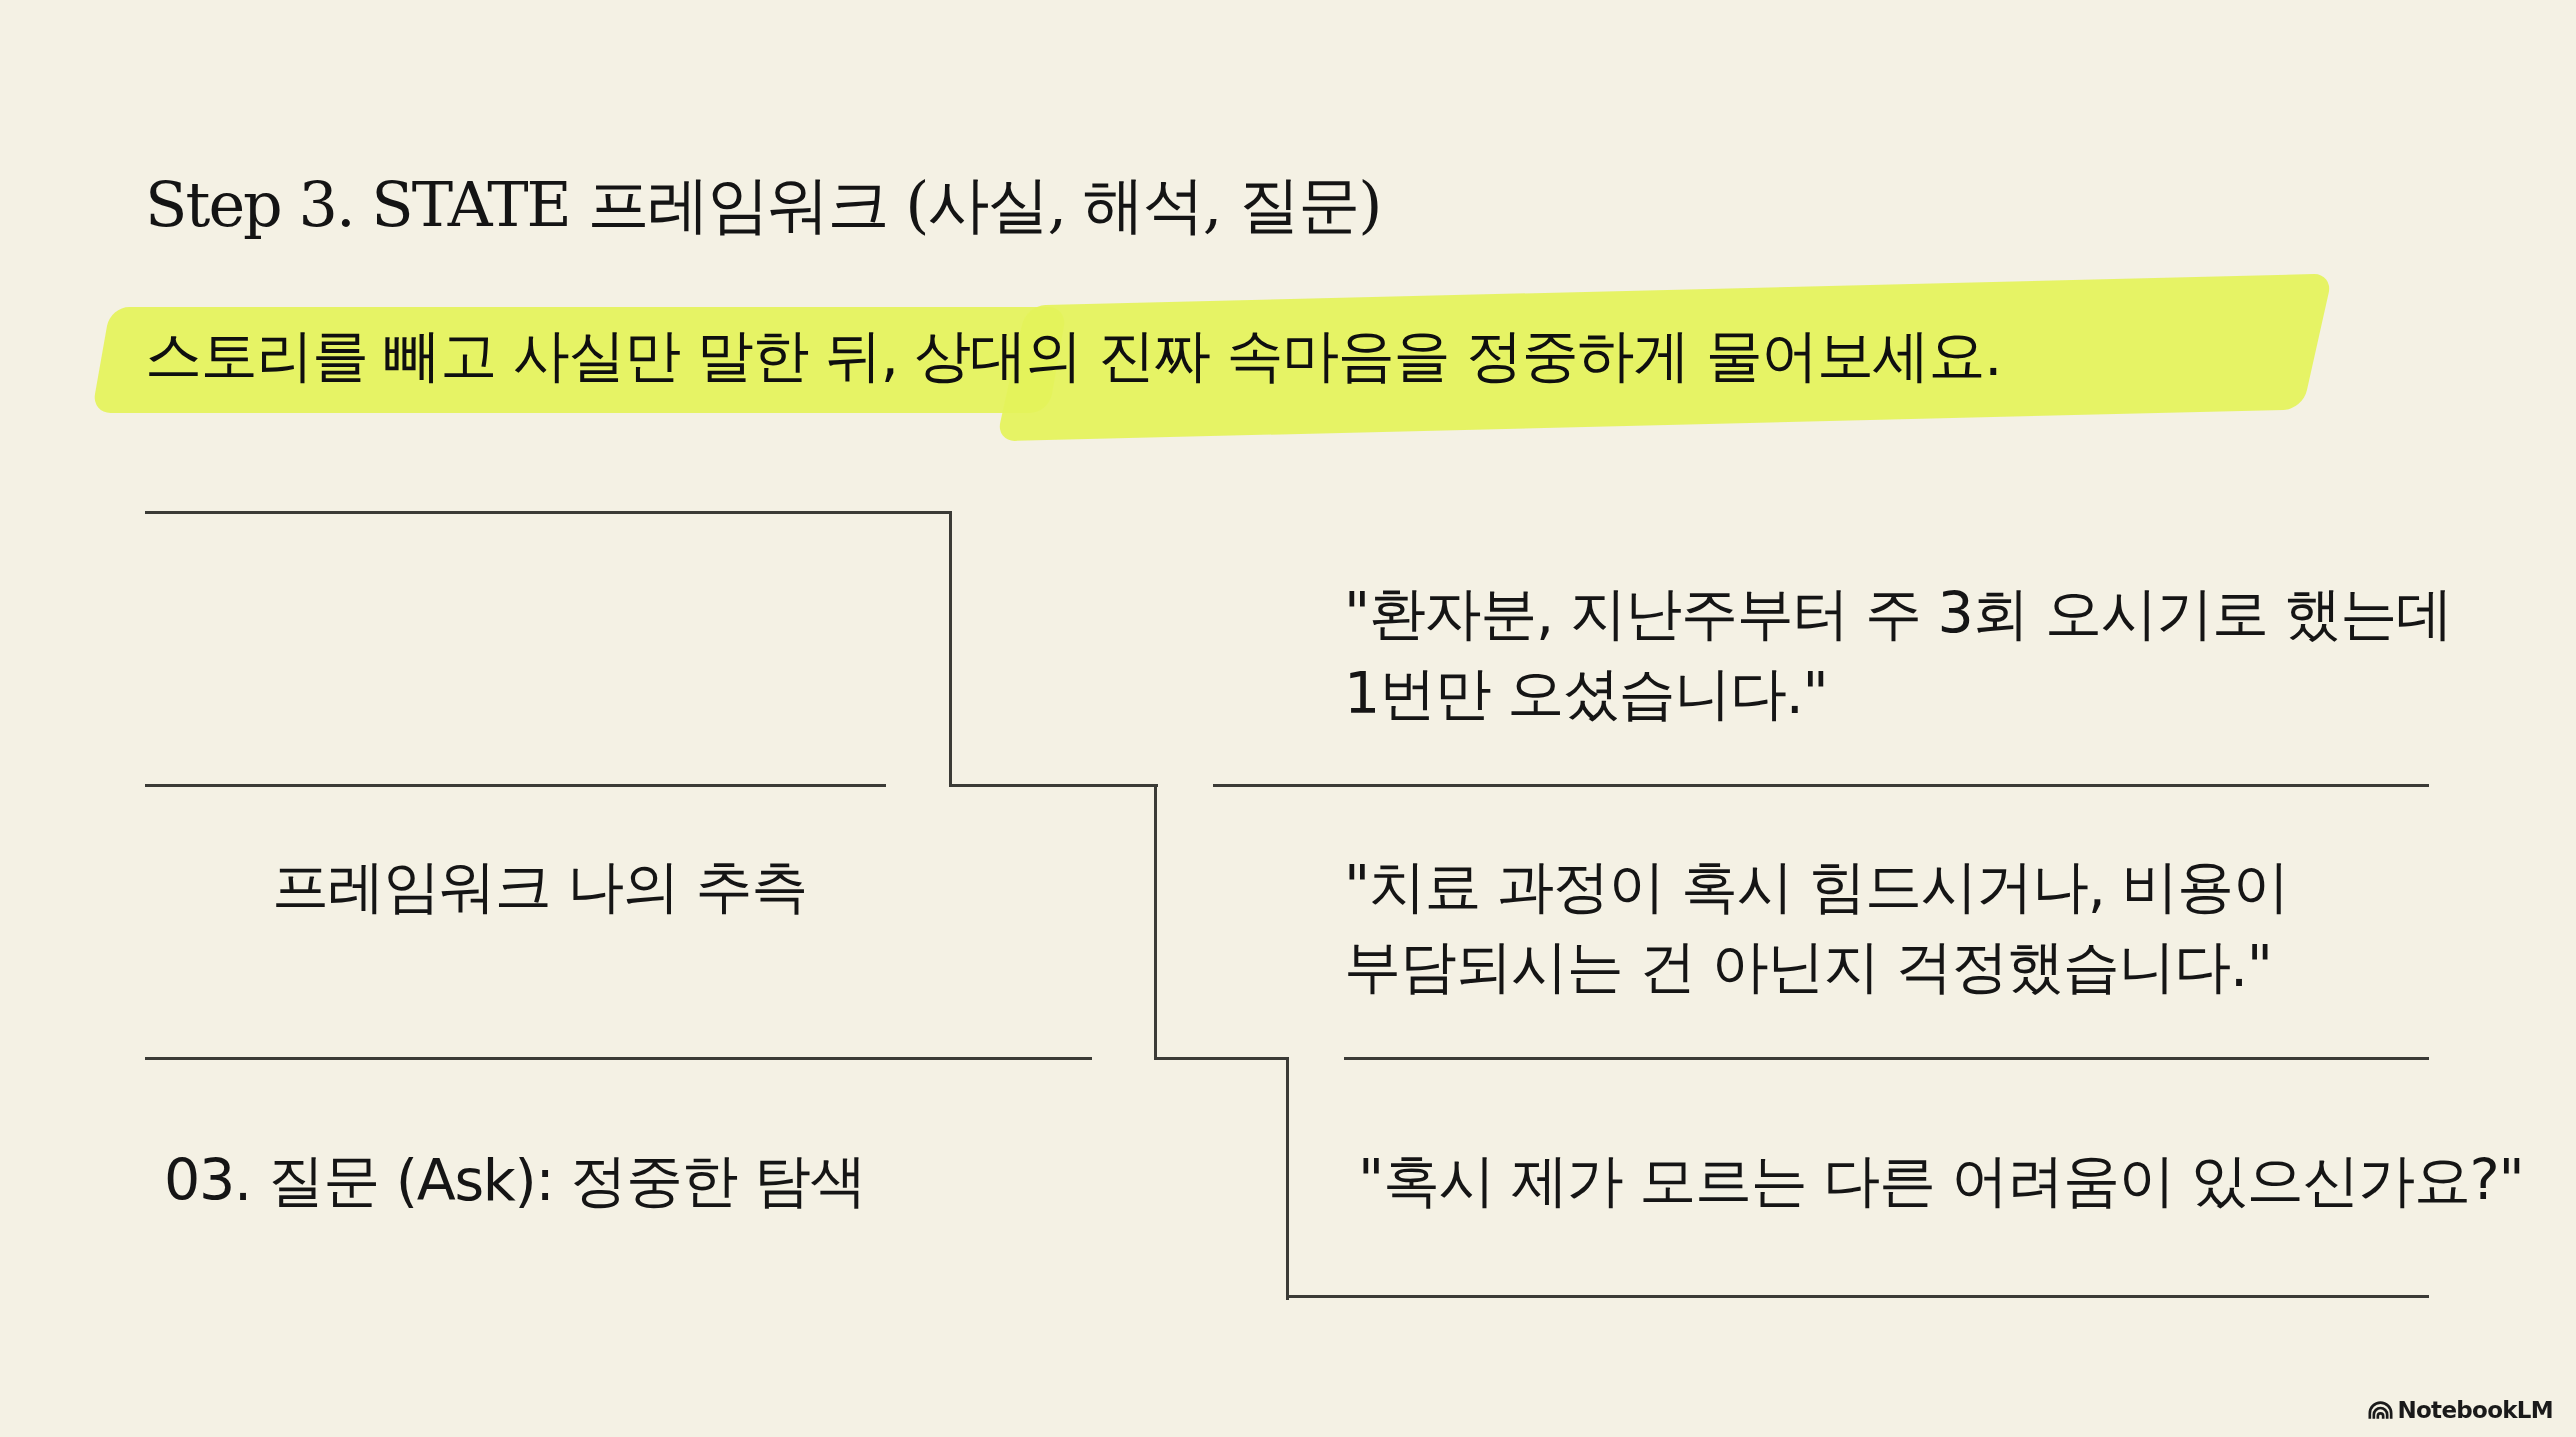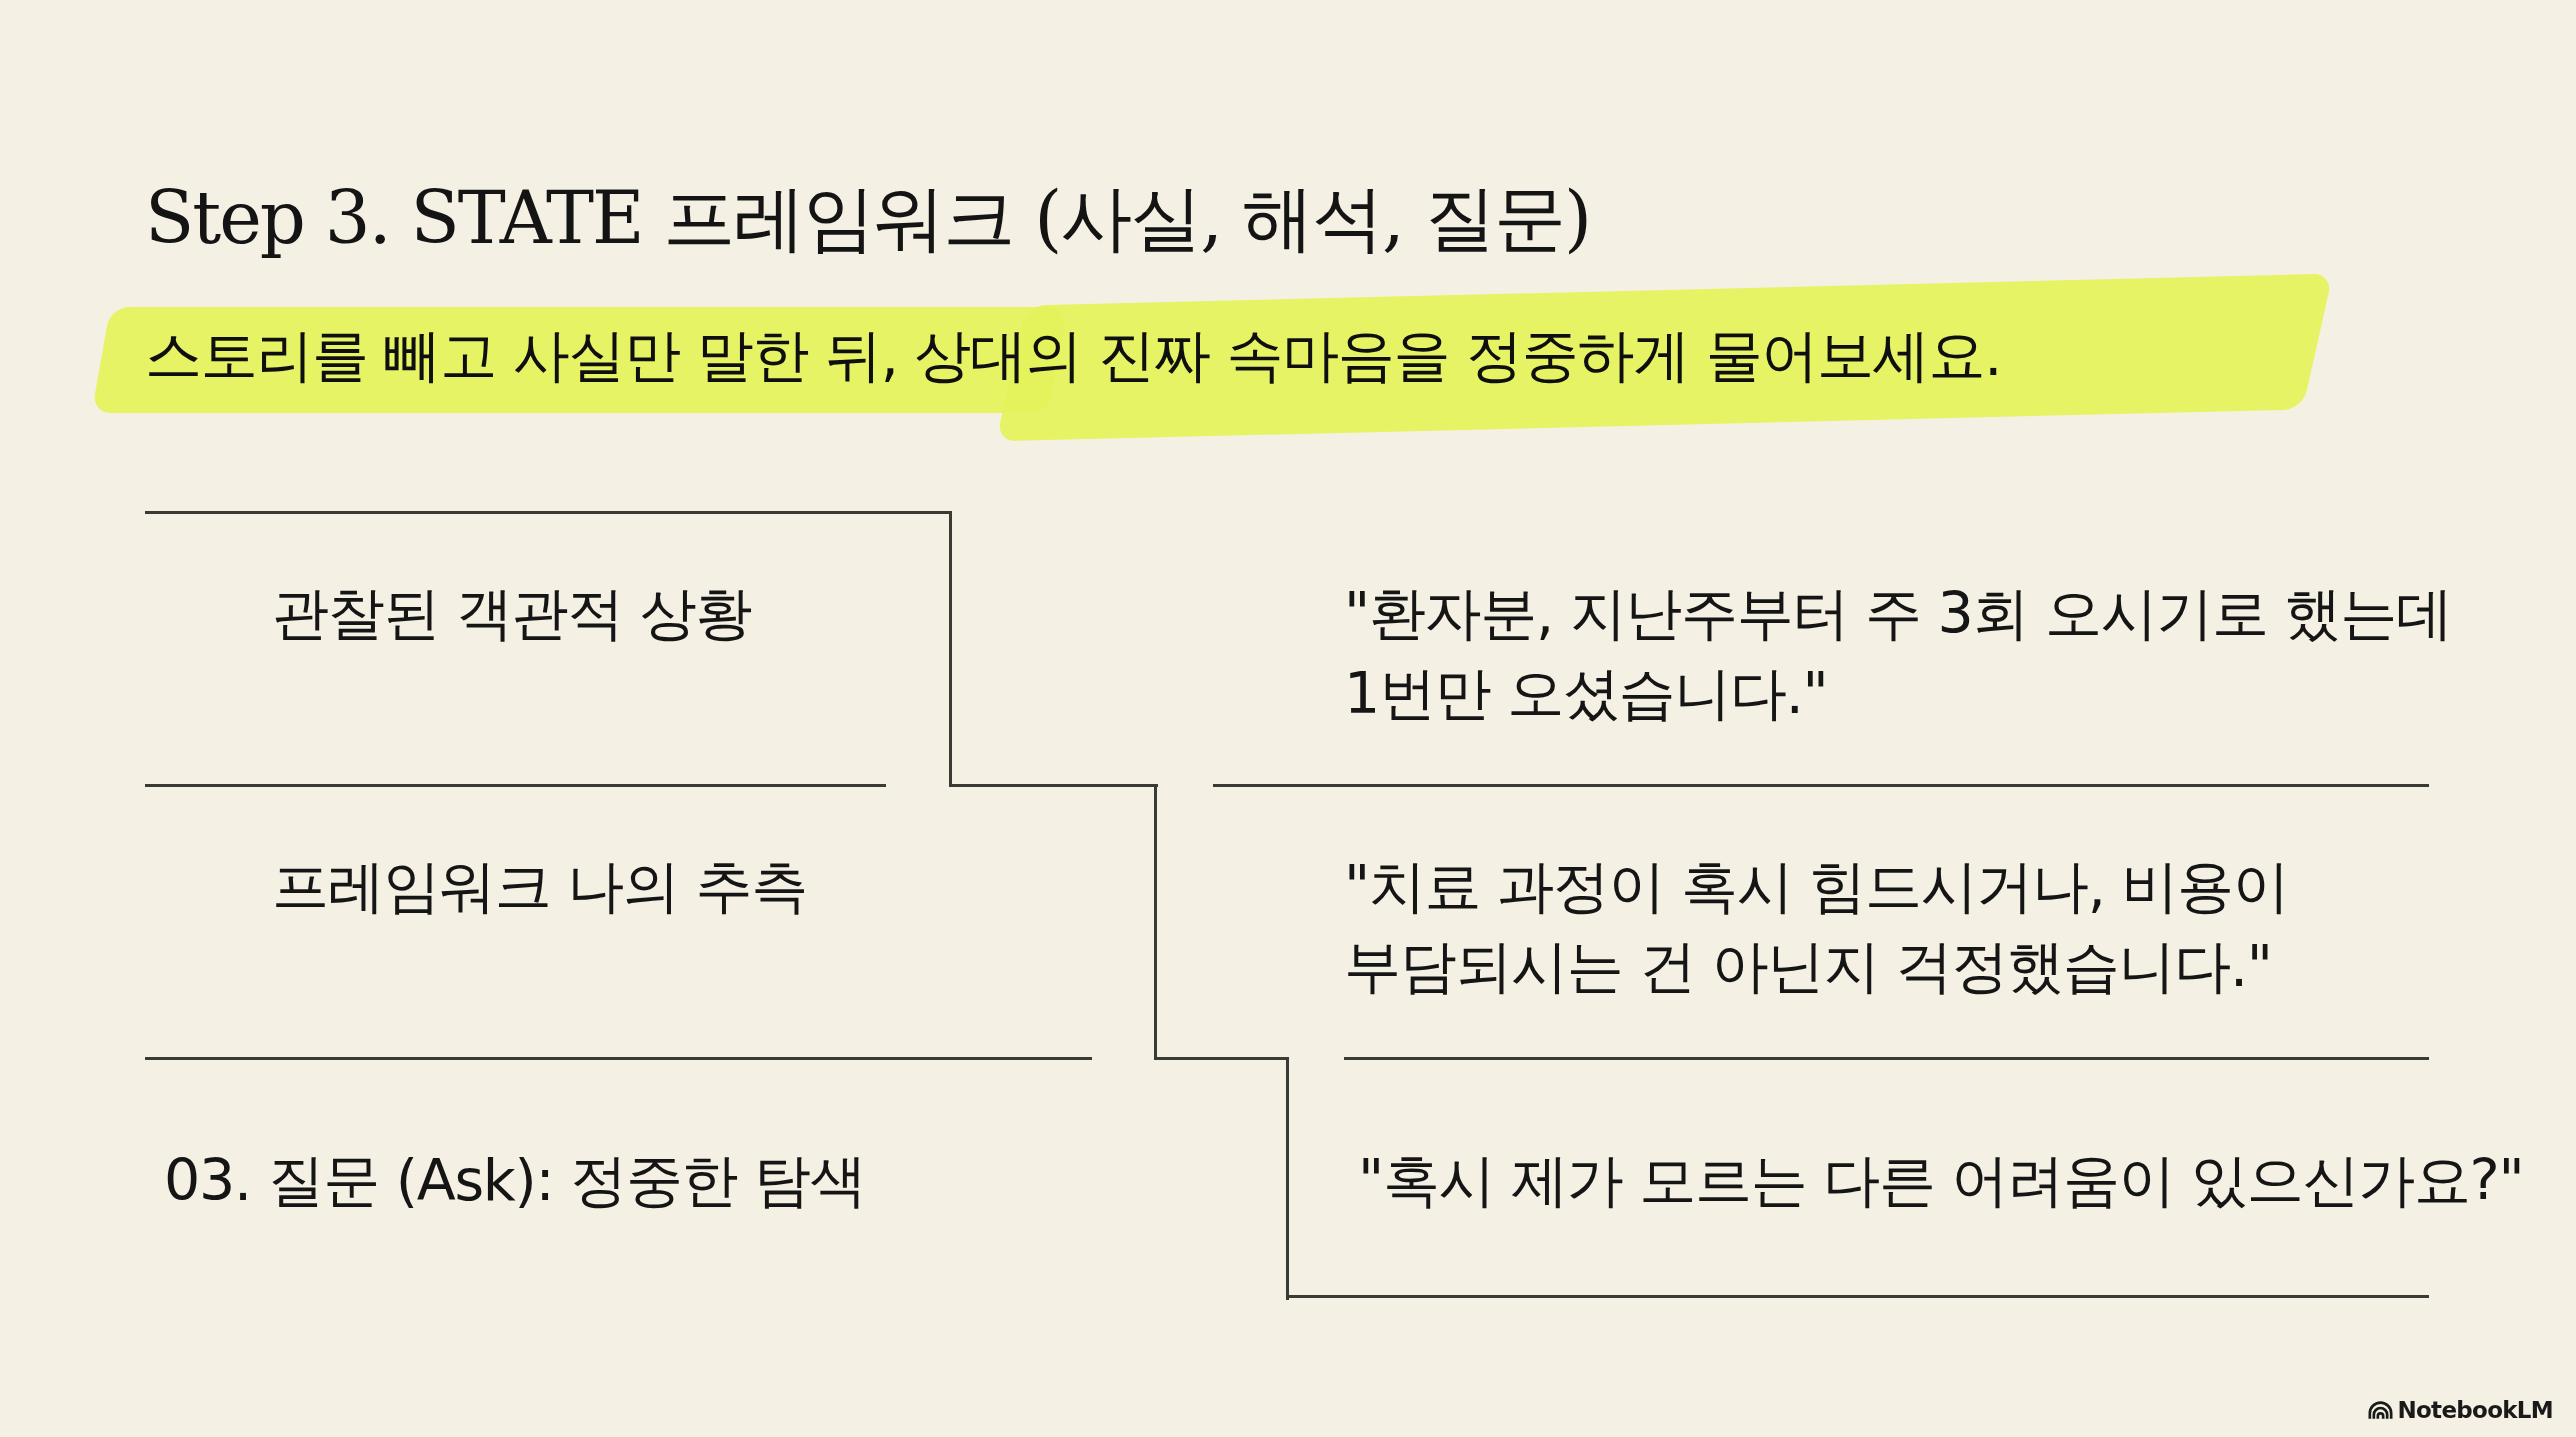--- a/index.html
+++ b/index.html
@@ -11,23 +11,23 @@
       height: 1438px;
       background: #f4f1e4;
       position: relative;
       overflow: hidden;
       font-family: "DejaVu Sans", "Liberation Sans", sans-serif;
       color: #111111;
     }
     .title {
       position: absolute;
       left: 145px;
-      top: 161px;
+      top: 147px;
       font-family: "DejaVu Serif", "Liberation Serif", serif;
-      font-size: 72px;
+      font-size: 62px;
       line-height: 115px;
       letter-spacing: -2px;
       white-space: nowrap;
       color: #141414;
     }
     .highlight {
       position: absolute;
       background: #e4f35a;
       opacity: 0.92;
       border-radius: 19px;
@@ -122,21 +122,20 @@
 
   <div class="line h" style="left:145px; top:1057px; width:947px;"></div>
   <div class="line h" style="left:1154px; top:1057px; width:135px;"></div>
   <div class="line h" style="left:1344px; top:1057px; width:1085px;"></div>
   <div class="line v" style="left:1286px; top:1057px; height:243px;"></div>
 
   <div class="line h" style="left:1286px; top:1295px; width:1143px;"></div>
 </div>
 
 <div class="label" style="left:174px; top:573px;">
-  <span class="sub">관찰된 객관적 상황</span>
 </div>
 <div class="quote" style="left:1344px; top:573px;">
   <span>"환자분, 지난주부터 주 3회 오시기로 했는데</span>
   <span>1번만 오셨습니다."</span>
 </div>
 
 <div class="label" style="left:174px; top:846px;">
   <span class="sub">프레임워크 나의 추측</span>
 </div>
 <div class="quote" style="left:1344px; top:846px;">

